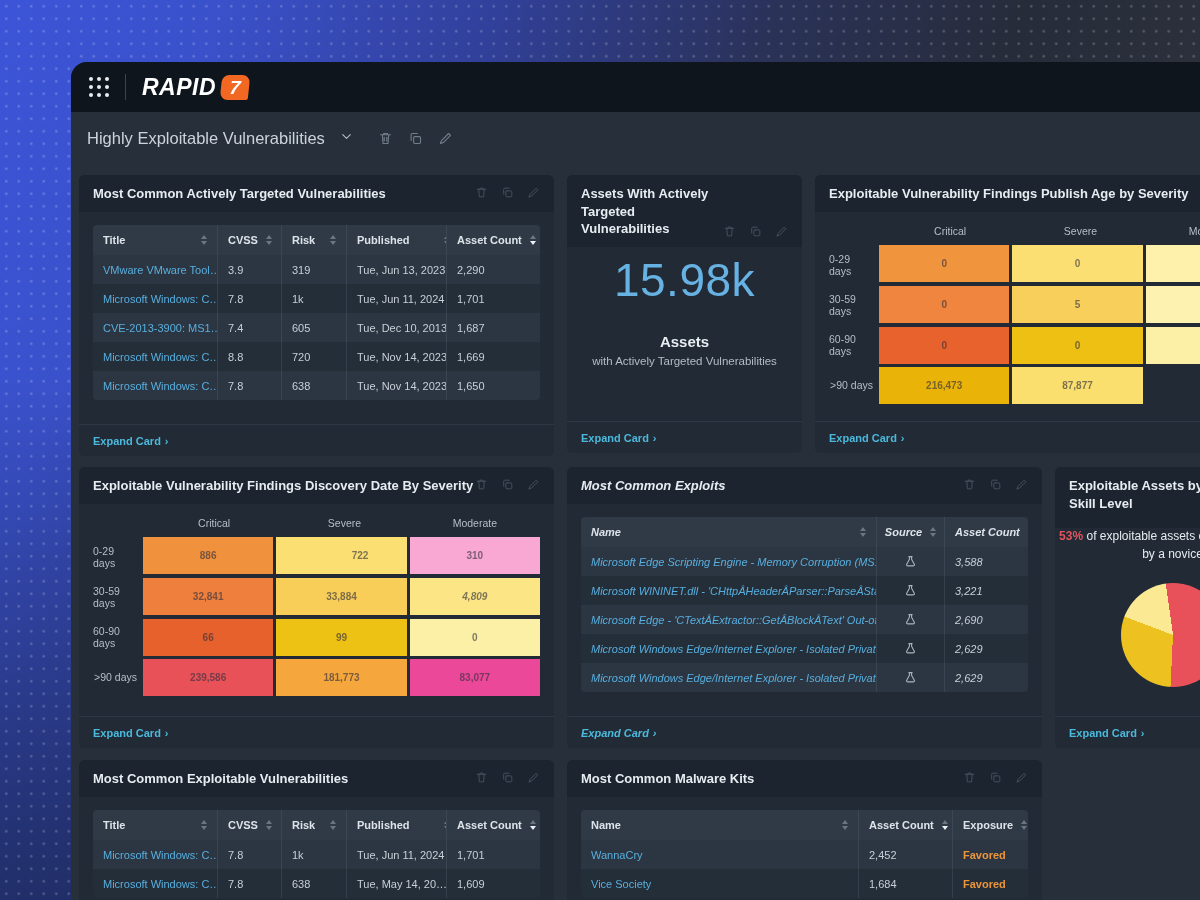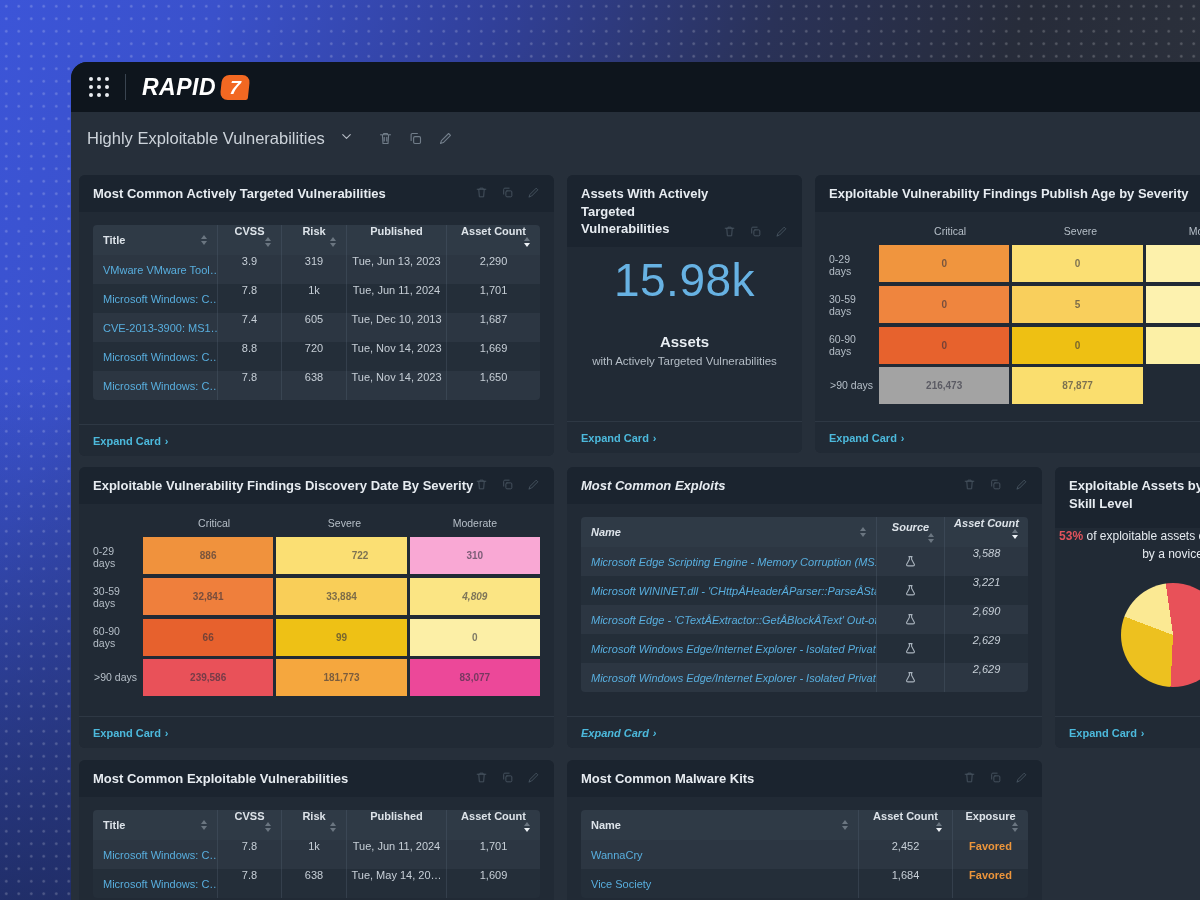--- a/index.html
+++ b/index.html
@@ -41,21 +41,21 @@
   .card-foot{position:absolute;left:0;right:0;bottom:0;height:31px;border-top:1px solid #2e3844;
     display:flex;align-items:center;padding:0 14px;background:#212a35;}
   .expand{color:#4cb9dc;font-size:11px;font-weight:700;cursor:pointer;}
   .expand .ca{font-weight:700;margin-left:4px;}
   
   .tbl{position:absolute;left:14px;right:14px;top:50px;border-radius:4px;overflow:hidden;font-size:11px;}
   .tr{display:flex;align-items:center;height:29px;}
   .th-row{background:#2f3a46;height:30px;color:#dde3e9;font-weight:700;}
   .cell{padding:0 10px;display:flex;align-items:center;box-sizing:border-box;height:100%;
     white-space:nowrap;overflow:hidden;}
-  .cell + .cell, .th-row .cell ~ .cell{border-left:1px solid rgba(94,108,124,0.28);flex-direction:column;}
+  .cell + .cell, .th-row .cell ~ .cell{border-left:1px solid rgba(94,108,124,0.28);}
   .tbody .tr:nth-of-type(odd){background:#2c3642;}
   .tbody .tr:nth-of-type(even){background:#242e39;}
   .lnk{color:#58aede;cursor:pointer;}
   .num,.plain{color:#c7cfd7;}
   .sort{display:inline-flex;flex-direction:column;gap:2px;margin-left:auto;padding-left:8px;}
   .sort i{width:0;height:0;border-left:3.5px solid transparent;border-right:3.5px solid transparent;}
   .sort .up{border-bottom:4px solid #6b7681;}
   .sort .dn{border-top:4px solid #6b7681;}
   .th.desc .dn{border-top-color:#eef2f6;}
   
@@ -299,21 +299,21 @@
 
         <div class="hm-cell" style="background: rgb(240, 149, 62);">0</div>
             <div class="hm-cell" style="background: rgb(251, 223, 115);">0</div>
             <div class="hm-cell" style="background: rgb(253, 241, 171);">0</div>
             <div class="hm-cell" style="background: rgb(239, 133, 62);">0</div>
             <div class="hm-cell" style="background: rgb(249, 207, 92);">5</div>
             <div class="hm-cell" style="background: rgb(253, 242, 175);">0</div>
             <div class="hm-cell" style="background: rgb(231, 98, 45);">0</div>
             <div class="hm-cell" style="background: rgb(238, 192, 19);">0</div>
             <div class="hm-cell" style="background: rgb(252, 240, 166);">0</div>
-            <div class="hm-cell" style="background: #a3a3a3;">216,473</div>
+            <div class="hm-cell" style="background: #eab308;">216,473</div>
             <div class="hm-cell" style="background: rgb(250, 222, 110);">87,877</div>
           </div>
       </div>
     </div>
     <div class="card-foot">
       <span class="expand"><span>Expand Card</span><span class="ca">›</span></span>
     </div>
   </section>
 
   <section class="card" style="left:8px;top:405px;width:475px;height:281px;">

